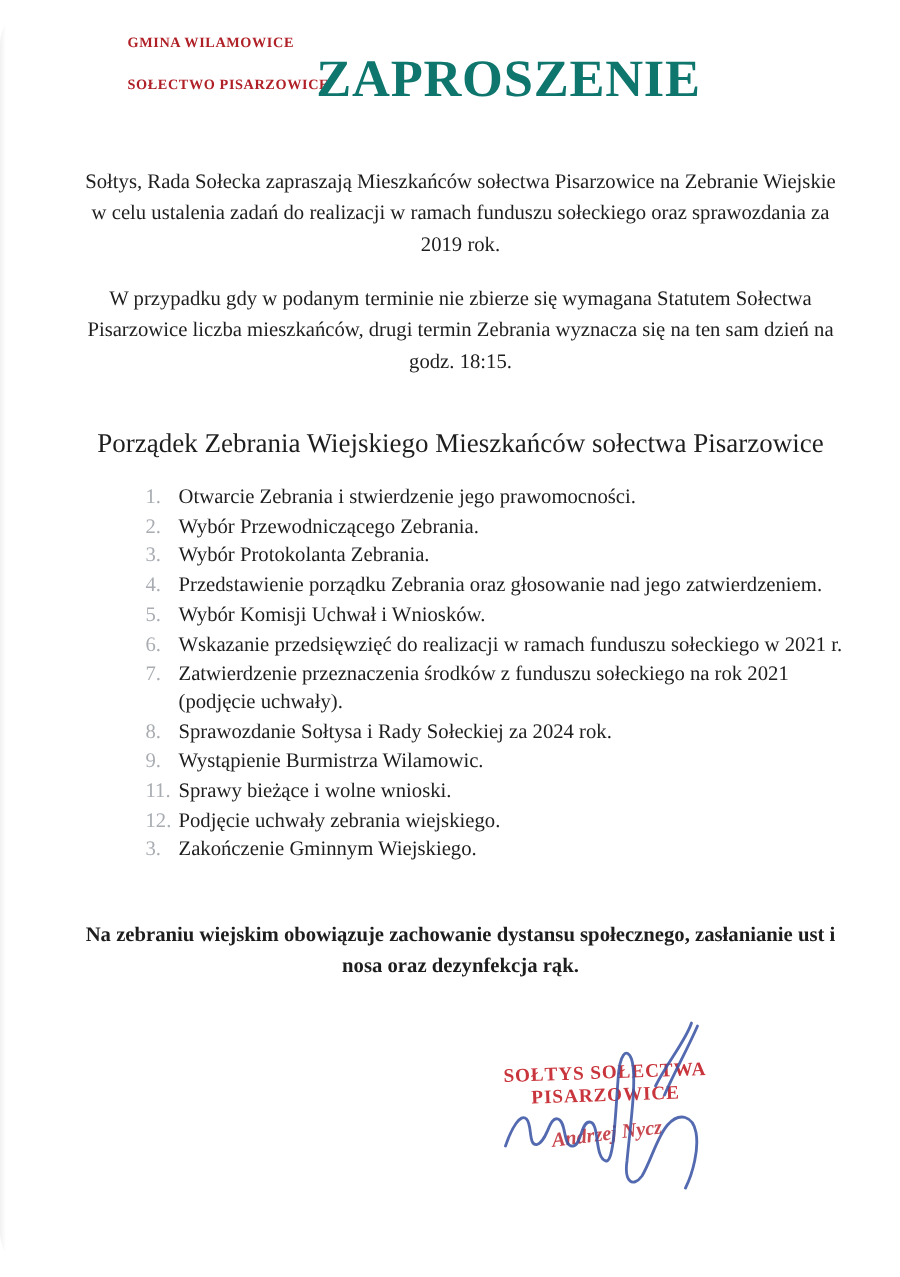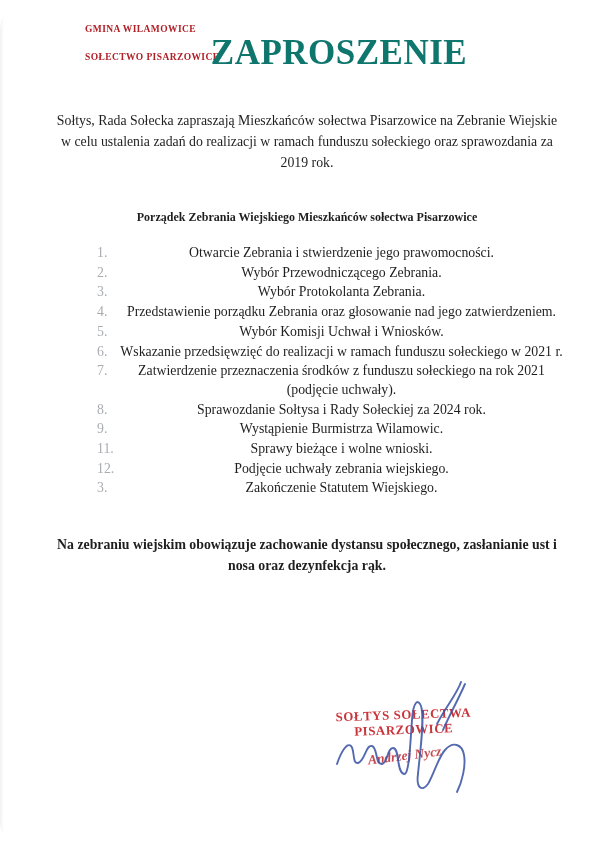--- a/index.html
+++ b/index.html
@@ -32,33 +32,33 @@
   .content{
     position:absolute;top:106px;left:0;right:0;
     padding:0 36px 0 50px;
     font-size:13.8px;
   }
   .content p{margin:4px;text-align:center;line-height:21px;}
   .p-meeting{margin-top:17px !important;font-weight:bold;}
   .p-second{margin-top:15px !important;}
   .agenda-title{
     margin:34px 0 0 0;text-align:center;
-    font-size:12px;font-weight:bold;line-height:21px;
+    font-size:18px;font-weight:normal;line-height:21px;
   }
   ol.agenda{
     list-style:none;margin:16px 0 0 0;padding:0 0 0 47px;
   }
   ol.agenda li{
     display:flex;align-items:flex-start;
     line-height:18.7px;margin-bottom:1px;font-size:13.8px;
   }
   ol.agenda .num{
     flex:0 0 22px;color:#a9adb2;
   }
-  ol.agenda .txt{flex:1;text-align:center;}
+  ol.agenda .txt{flex:1;}
   .covid{
     margin-top:37px !important;font-weight:bold;line-height:20.5px !important;
   }
   .stamp{
     position:absolute;left:328px;top:708px;width:152px;
     text-align:center;color:rgba(196,36,43,.92);
     transform:rotate(-2deg);
     line-height:1.15;
   }
   .stamp-line{font-size:12.8px;font-weight:bold;letter-spacing:.6px;}
@@ -84,20 +84,21 @@
 
   <div class="org">
     <div class="org-line">GMINA WILAMOWICE</div>
     <div class="org-line">SOŁECTWO PISARZOWICE</div>
   </div>
 
   <h1 class="doc-title">ZAPROSZENIE</h1>
 
   <div class="content">
     <p class="p-intro">Sołtys, Rada Sołecka zapraszają Mieszkańców sołectwa Pisarzowice na Zebranie Wiejskie w celu ustalenia zadań do realizacji w ramach funduszu sołeckiego oraz sprawozdania za 2019 rok.</p>
+    <p class="p-second">W przypadku gdy w podanym terminie nie zbierze się wymagana Statutem Sołectwa Pisarzowice liczba mieszkańców, drugi termin Zebrania wyznacza się na ten sam dzień na godz. 18:15.</p>
 
     <h2 class="agenda-title">Porządek  Zebrania Wiejskiego Mieszkańców sołectwa Pisarzowice</h2>
 
     <ol class="agenda">
 
         <li>
           <span class="num">1.</span>
           <span class="txt">Otwarcie Zebrania i stwierdzenie jego prawomocności.</span>
         </li>
 
@@ -147,21 +148,21 @@
           <span class="txt">Sprawy bieżące i wolne wnioski.</span>
         </li>
 
         <li>
           <span class="num">12.</span>
           <span class="txt">Podjęcie uchwały zebrania wiejskiego.</span>
         </li>
 
         <li>
           <span class="num">3.</span>
-          <span class="txt">Zakończenie Statutem Wiejskiego.</span>
+          <span class="txt">Zakończenie Gminnym Wiejskiego.</span>
         </li>
       </ol>
 
     <p class="covid">Na zebraniu wiejskim obowiązuje zachowanie dystansu społecznego, zasłanianie ust i nosa oraz dezynfekcja rąk.</p>
   </div>
 
   <div class="stamp">
     <div class="stamp-line">SOŁTYS SOŁECTWA</div>
     <div class="stamp-line">PISARZOWICE</div>
     <div class="stamp-name">Andrzej Nycz</div>

